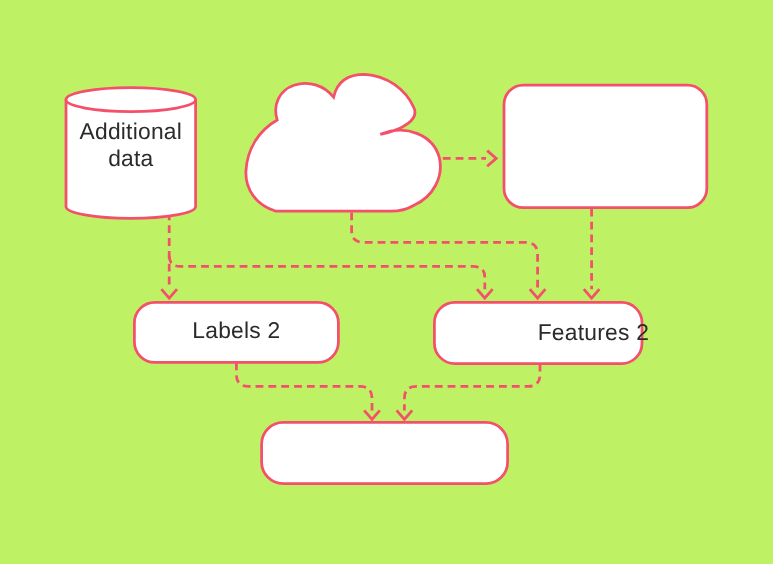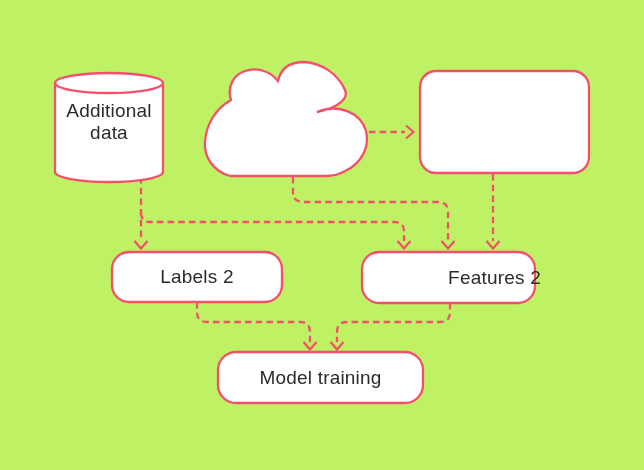--- a/index.html
+++ b/index.html
@@ -100,15 +100,14 @@
   </svg>
 
   <div class="node-label" style="left:59px;  top:100px; width:100px;">Additional data</div>
 
 
 
   <div class="node-label" style="left:112px; top:266px; width:170px;">Labels 2</div>
 
   <div class="node-label" style="left:362px; top:267px; width:173px;margin-left:46px;">Features 2</div>
 
-  <div class="node-label" style="left:218px; top:367px; width:205px;">Model training</div>
 
 </div>
 
 </body></html>

